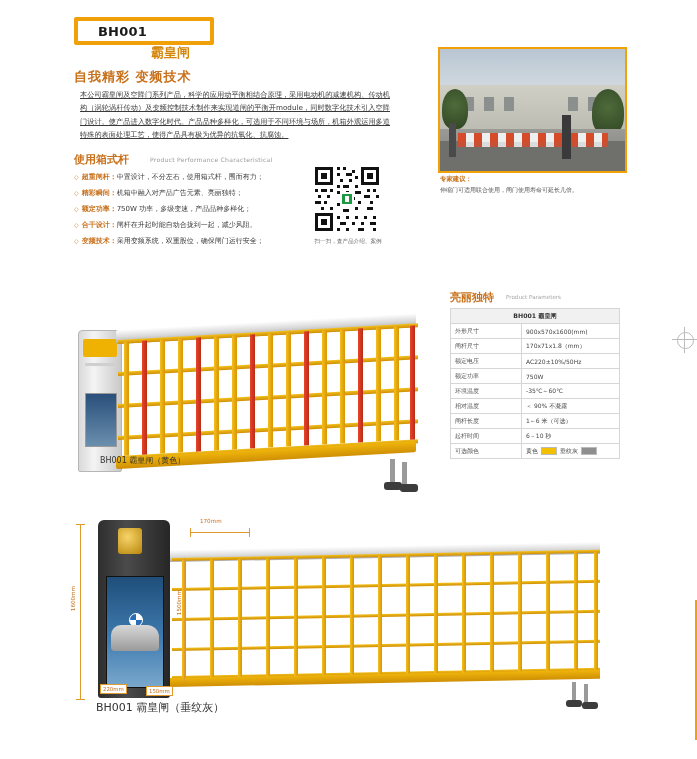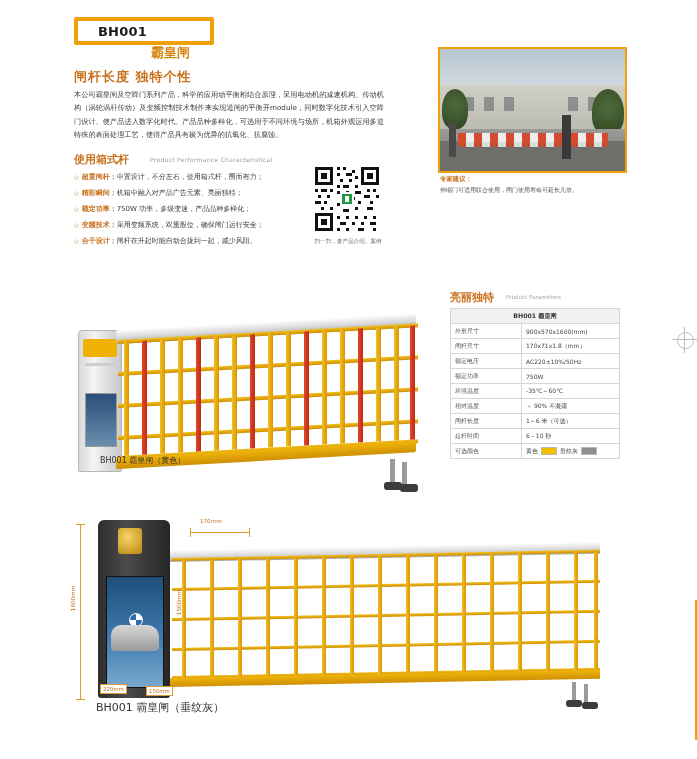--- a/index.html
+++ b/index.html
@@ -23,21 +23,21 @@
   }
   .title-tag .t1{
     font-size:13px;font-weight:bold;color:#1a1a1a;margin-left:20px;letter-spacing:.2px;
   }
   .title-tag .t2{
     font-size:13px;font-weight:bold;color:#d4860a;margin-left:4px;margin-top:44px;
   }
 
   
   .sec1-head{position:absolute;left:74px;top:68px;font-size:13px;font-weight:bold;color:#c8701a;letter-spacing:1px;}
-  .sec1-body{position:absolute;left:74px;top:88px;width:310px;font-size:7.2px;line-height:1.85;color:#3a3a3a;text-align:justify;}
+  .sec1-body{position:absolute;left:80px;top:88px;width:310px;font-size:7.2px;line-height:1.85;color:#3a3a3a;text-align:justify;text-decoration:underline;}
 
   .sec2-head{position:absolute;left:74px;top:152px;font-size:11px;font-weight:bold;color:#c8701a;}
   .sec2-sub{position:absolute;left:150px;top:156px;font-size:6px;color:#9a9a9a;letter-spacing:.3px;}
 
   .feat{position:absolute;left:74px;top:172px;width:300px;}
   .feat .row{display:flex;align-items:flex-start;margin-bottom:5.5px;font-size:7px;line-height:1.5;}
   .feat .mark{color:#c8701a;margin-right:3px;font-size:6px;line-height:1.6;}
   .feat .key{color:#c8701a;font-weight:bold;white-space:nowrap;}
   .feat .val{color:#3a3a3a;}
 
@@ -137,21 +137,21 @@
 
 <div class="page">
 
   <div class="title-tag">
     <div class="inner">
       <span class="t1">BH001</span>
       <span class="t2">霸皇闸</span>
     </div>
   </div>
 
-  <div class="sec1-head">闸杆长度  独特个性</div>
+  <div class="sec1-head">自我精彩  变频技术</div>
   <div class="sec1-body">本公司霸皇闸及空降门系列产品，科学的应用动平衡相结合原理，采用电动机的减速机构、传动机构（涡轮涡杆传动）及变频控制技术制作来实现道闸的平衡开module，同时数字化技术引入空降门设计。使产品进入数字化时代。产品品种多样化，可选用于不同环境与场所，机箱外观运用多道特殊的表面处理工艺，使得产品具有极为优异的抗氧化、抗腐蚀。</div>
 
   <div class="sec2-head">使用箱式杆</div>
   <div class="sec2-sub">Product Performance Characteristical</div>
 
   <div class="feat">
     <div class="row">
       <span class="mark">◇</span>
       <span class="key">超重闸杆：</span>
       <span class="val">中置设计，不分左右，使用箱式杆，围而有力；</span>
@@ -161,27 +161,27 @@
       <span class="key">精彩瞬间：</span>
       <span class="val">机箱中融入对产品广告元素、亮丽独特；</span>
     </div>
     <div class="row">
       <span class="mark">◇</span>
       <span class="key">额定功率：</span>
       <span class="val">750W 功率，多级变速，产品品种多样化；</span>
     </div>
     <div class="row">
       <span class="mark">◇</span>
+      <span class="key">合干设计：</span>
+      <span class="val">闸杆在升起时能自动合拢到一起，减少风阻。</span>
+    </div>
+    <div class="row">
+      <span class="mark">◇</span>
       <span class="key">变频技术：</span>
       <span class="val">采用变频系统，双重股位，确保闸门运行安全；</span>
-    </div>
-    <div class="row">
-      <span class="mark">◇</span>
-      <span class="key">合干设计：</span>
-      <span class="val">闸杆在升起时能自动合拢到一起，减少风阻。</span>
     </div>
   </div>
 
   <div class="qr-wrap">
     <svg width="70" height="70" viewBox="0 0 70 70" aria-hidden="true">
       <rect x="0" y="0" width="70" height="70" fill="#fff"></rect>
       <g fill="#111">
         <rect x="3" y="3" width="18" height="18"></rect>
           <rect x="6" y="6" width="12" height="12" fill="#fff"></rect>
           <rect x="9" y="9" width="6" height="6"></rect>

